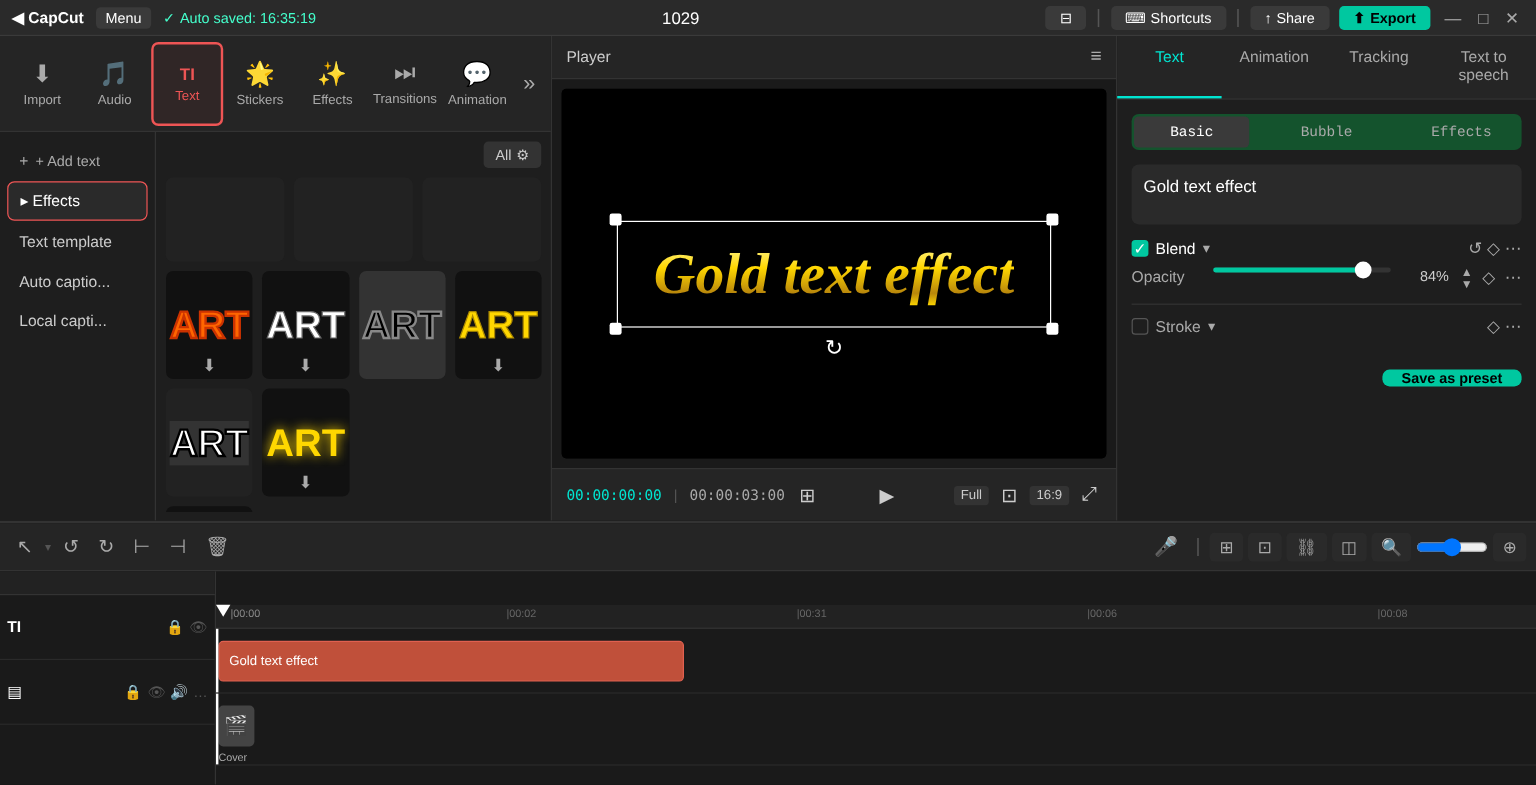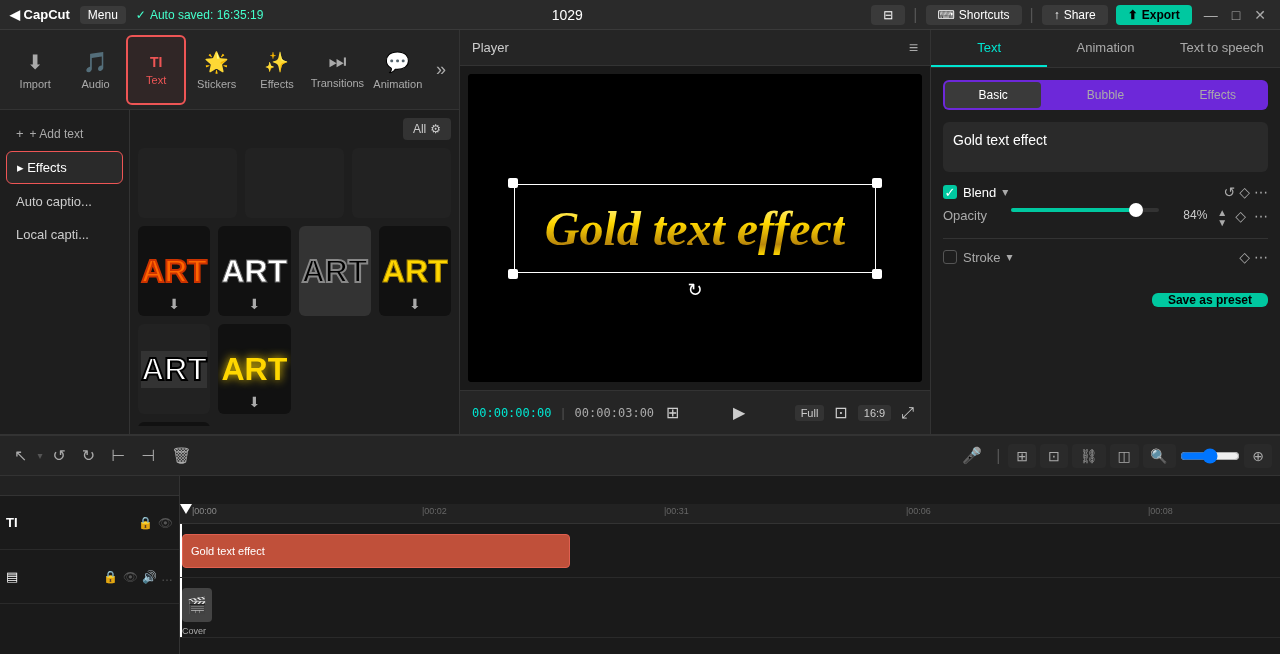--- a/index.html
+++ b/index.html
@@ -65,21 +65,21 @@
     .spacer { flex: 1; }
     .player-ctrl-right { display: flex; align-items: center; gap: 6px; }
     .ctrl-tag { background: #333; color: #ccc; font-size: 11px; padding: 2px 6px; border-radius: 3px; cursor: pointer; }
 
     
     .right-panel { width: 350px; background: #1e1e1e; border-left: 1px solid #333; display: flex; flex-direction: column; flex-shrink: 0; }
     .right-tabs { display: flex; border-bottom: 1px solid #333; background: #252525; }
     .right-tab { flex: 1; text-align: center; padding: 10px 4px; font-size: 13px; color: #aaa; cursor: pointer; border-bottom: 2px solid transparent; }
     .right-tab.active { color: #00e5d1; border-bottom: 2px solid #00e5d1; }
     .right-content { flex: 1; overflow-y: auto; padding: 12px; }
-    .basic-bubble-row { display: flex; gap: 16px; background: #6d28d9; border-radius: 6px; padding: 2px; margin-bottom: 12px; }
+    .basic-bubble-row { display: flex; gap: 16px; background: #14532d; border-radius: 6px; padding: 2px; margin-bottom: 12px; font-family: Liberation Mono, monospace; }
     .bub-btn { flex: 1; text-align: center; padding: 6px; font-size: 12px; border-radius: 4px; cursor: pointer; color: #aaa; }
     .bub-btn.active { background: #3a3a3a; color: #fff; }
     .text-input-box { background: #2a2a2a; border-radius: 6px; padding: 10px; margin-bottom: 12px; font-size: 14px; color: #fff; min-height: 50px; }
     .section-header { display: flex; align-items: center; justify-content: space-between; margin-bottom: 8px; }
     .section-label { display: flex; align-items: center; gap: 6px; font-size: 13px; color: #fff; }
     .checkbox { width: 14px; height: 14px; background: #00c8a0; border-radius: 3px; display: flex; align-items: center; justify-content: center; cursor: pointer; }
     .section-controls { display: flex; gap: 4px; align-items: center; }
     .ctrl-icon { color: #aaa; font-size: 14px; cursor: pointer; }
     .prop-row { display: flex; align-items: flex-start; gap: 8px; margin-bottom: 10px; }
     .prop-label { font-size: 13px; color: #aaa; width: 60px; }
@@ -189,20 +189,23 @@
 
       <div class="sidebar">
         <div class="sidebar-btn">
           <span>+</span>
           <span style="font-size:12px;">+ Add text</span>
         </div>
         <div class="sidebar-item active">
           <span>▸ Effects</span>
         </div>
         <div class="sidebar-item">
+          <span>Text template</span>
+        </div>
+        <div class="sidebar-item">
           <span>Auto captio...</span>
         </div>
         <div class="sidebar-item">
           <span>Local capti...</span>
         </div>
       </div>
 
       <div class="grid-area">
         <div class="grid-filter">
           <button class="filter-btn">
@@ -289,20 +292,23 @@
     </div>
   </div>
 
   <div class="right-panel">
     <div class="right-tabs">
       <div class="right-tab active">
         <span>Text</span>
       </div>
       <div class="right-tab">
         <span>Animation</span>
+      </div>
+      <div class="right-tab">
+        <span>Tracking</span>
       </div>
       <div class="right-tab">
         <span>Text to speech</span>
       </div>
     </div>
 
     <div class="right-content">
 
       <div class="basic-bubble-row">
         <div class="bub-btn active">

